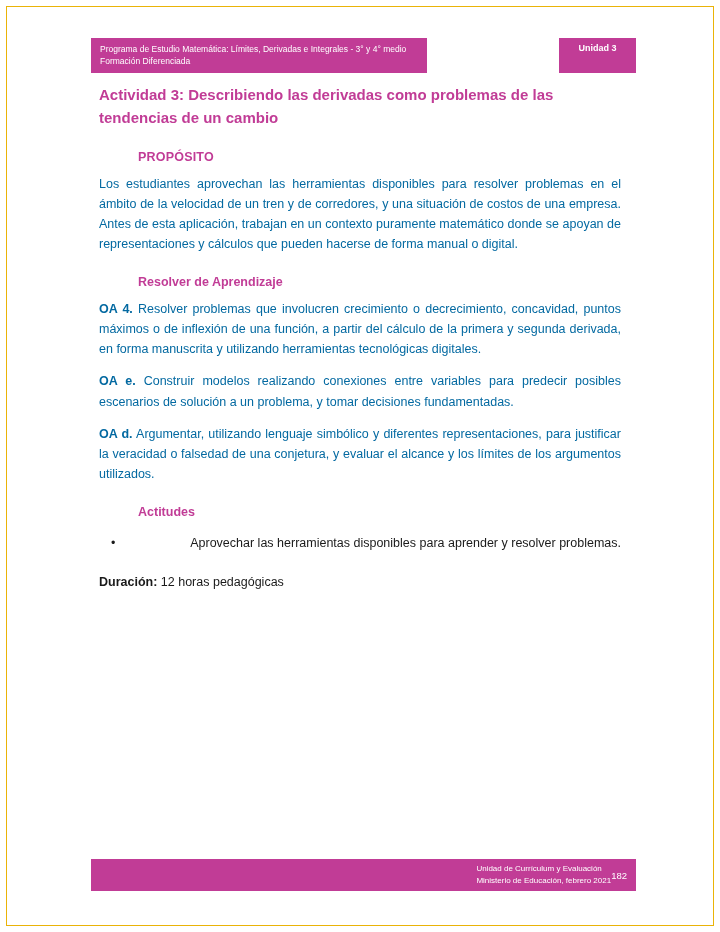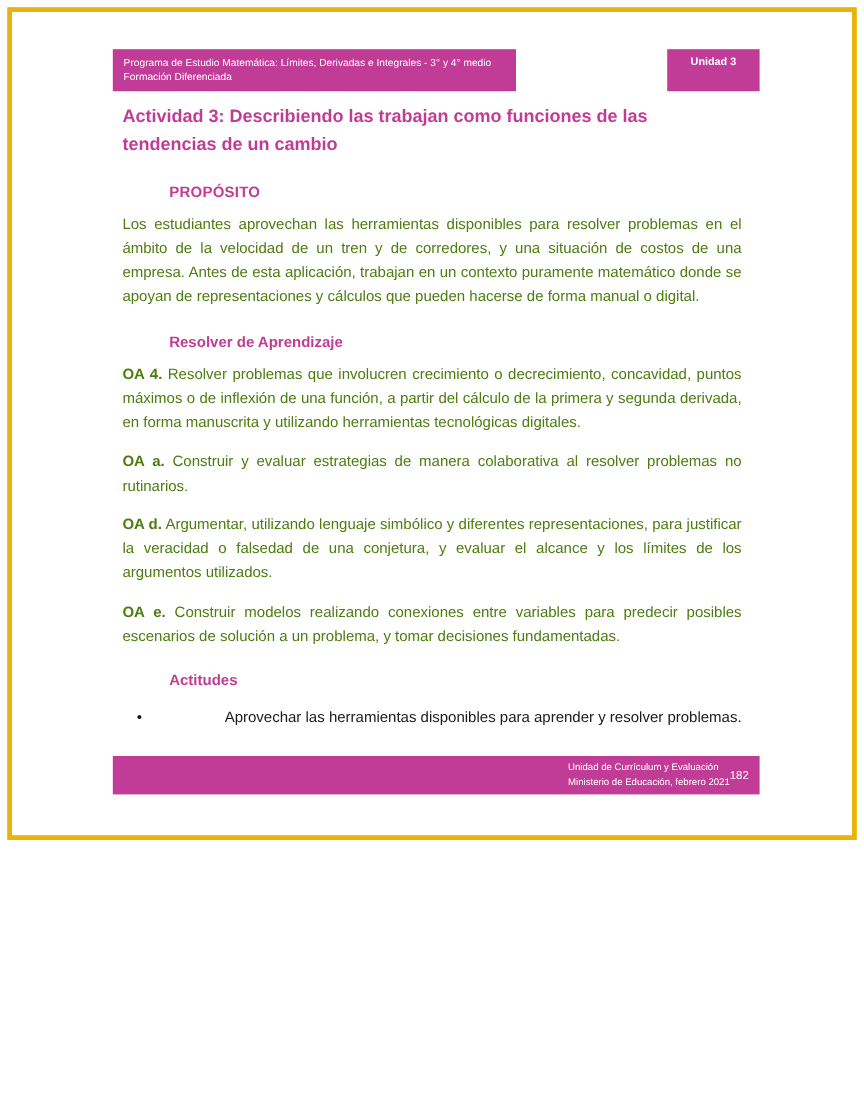--- a/index.html
+++ b/index.html
@@ -2,23 +2,23 @@
 <html><head>
 <meta charset="utf-8">
 <style>
   * { margin: 0; padding: 0; box-sizing: border-box; }
   html, body { width: 720px; height: 932px; background: #ffffff; }
   body { font-family: "Liberation Sans", sans-serif; color: #1a1a1a; position: relative; }
 
   .page {
     position: absolute;
     left: 6px; top: 6px;
-    width: 708px; height: 694px;
+    width: 708px; height: 920px;
     background: #ffffff;
-    border: 4px solid #eab308;
+    border: 1px solid #eab308;
     overflow: hidden;
   }
 
   
   .header {
     position: absolute;
     left: 84px; right: 77px; top: 31px;
     display: flex;
     justify-content: space-between;
     align-items: stretch;
@@ -68,21 +68,21 @@
     margin-top: 20px;
     margin-bottom: 10px;
     padding-left: 39px;
   }
   .section-heading.upper { letter-spacing: 0.2px; }
 
   .body-text {
     font-size: 12.5px;
     line-height: 1.62;
     text-align: justify;
-    color: #4d7c0f;
+    color: #0369a1;
   }
 
   .oa-item { margin-bottom: 12px; }
   .oa-item b { font-weight: bold; }
 
   .bullet-list {
     list-style: none;
     margin: 14px 0 18px 0;
     text-align: right;
   }
@@ -137,31 +137,30 @@
       <span class="hl1">Programa de Estudio Matemática: Límites, Derivadas e Integrales - 3° y 4° medio</span>
       <span class="hl2">Formación Diferenciada</span>
     </div>
     <div class="bar header-right">
       <span>Unidad 3</span>
     </div>
   </div>
 
   <div class="content">
 
-    <h1 class="doc-title">Actividad 3: Describiendo las trabajan como funciones de las tendencias de un cambio</h1>
+    <h1 class="doc-title">Actividad 3: Describiendo las derivadas como problemas de las tendencias de un cambio</h1>
 
     <h2 class="section-heading upper">PROPÓSITO</h2>
     <p class="body-text">Los estudiantes aprovechan las herramientas disponibles para resolver problemas en el ámbito de la velocidad de un tren y de corredores, y una situación de costos de una empresa. Antes de esta aplicación, trabajan en un contexto puramente matemático donde se apoyan de representaciones y cálculos que pueden hacerse de forma manual o digital.</p>
 
     <h2 class="section-heading">Resolver de Aprendizaje</h2>
 
     <p class="body-text oa-item"><b>OA 4.</b> <span>Resolver problemas que involucren crecimiento o decrecimiento, concavidad, puntos máximos o de inflexión de una función, a partir del cálculo de la primera y segunda derivada, en forma manuscrita y utilizando herramientas tecnológicas digitales.</span></p>
-    <p class="body-text oa-item"><b>OA a.</b> <span>Construir y evaluar estrategias de manera colaborativa al resolver problemas no rutinarios.</span></p>
+    <p class="body-text oa-item"><b>OA e.</b> <span>Construir modelos realizando conexiones entre variables para predecir posibles escenarios de solución a un problema, y tomar decisiones fundamentadas.</span></p>
     <p class="body-text oa-item"><b>OA d.</b> <span>Argumentar, utilizando lenguaje simbólico y diferentes representaciones, para justificar la veracidad o falsedad de una conjetura, y evaluar el alcance y los límites de los argumentos utilizados.</span></p>
-    <p class="body-text oa-item"><b>OA e.</b> <span>Construir modelos realizando conexiones entre variables para predecir posibles escenarios de solución a un problema, y tomar decisiones fundamentadas.</span></p>
 
     <h2 class="section-heading">Actitudes</h2>
 
     <ul class="bullet-list">
       <li>Aprovechar las herramientas disponibles para aprender y resolver problemas.</li>
     </ul>
 
     <p class="duration-line"><b>Duración:</b><span> 12 horas pedagógicas</span></p>
 
   </div>

